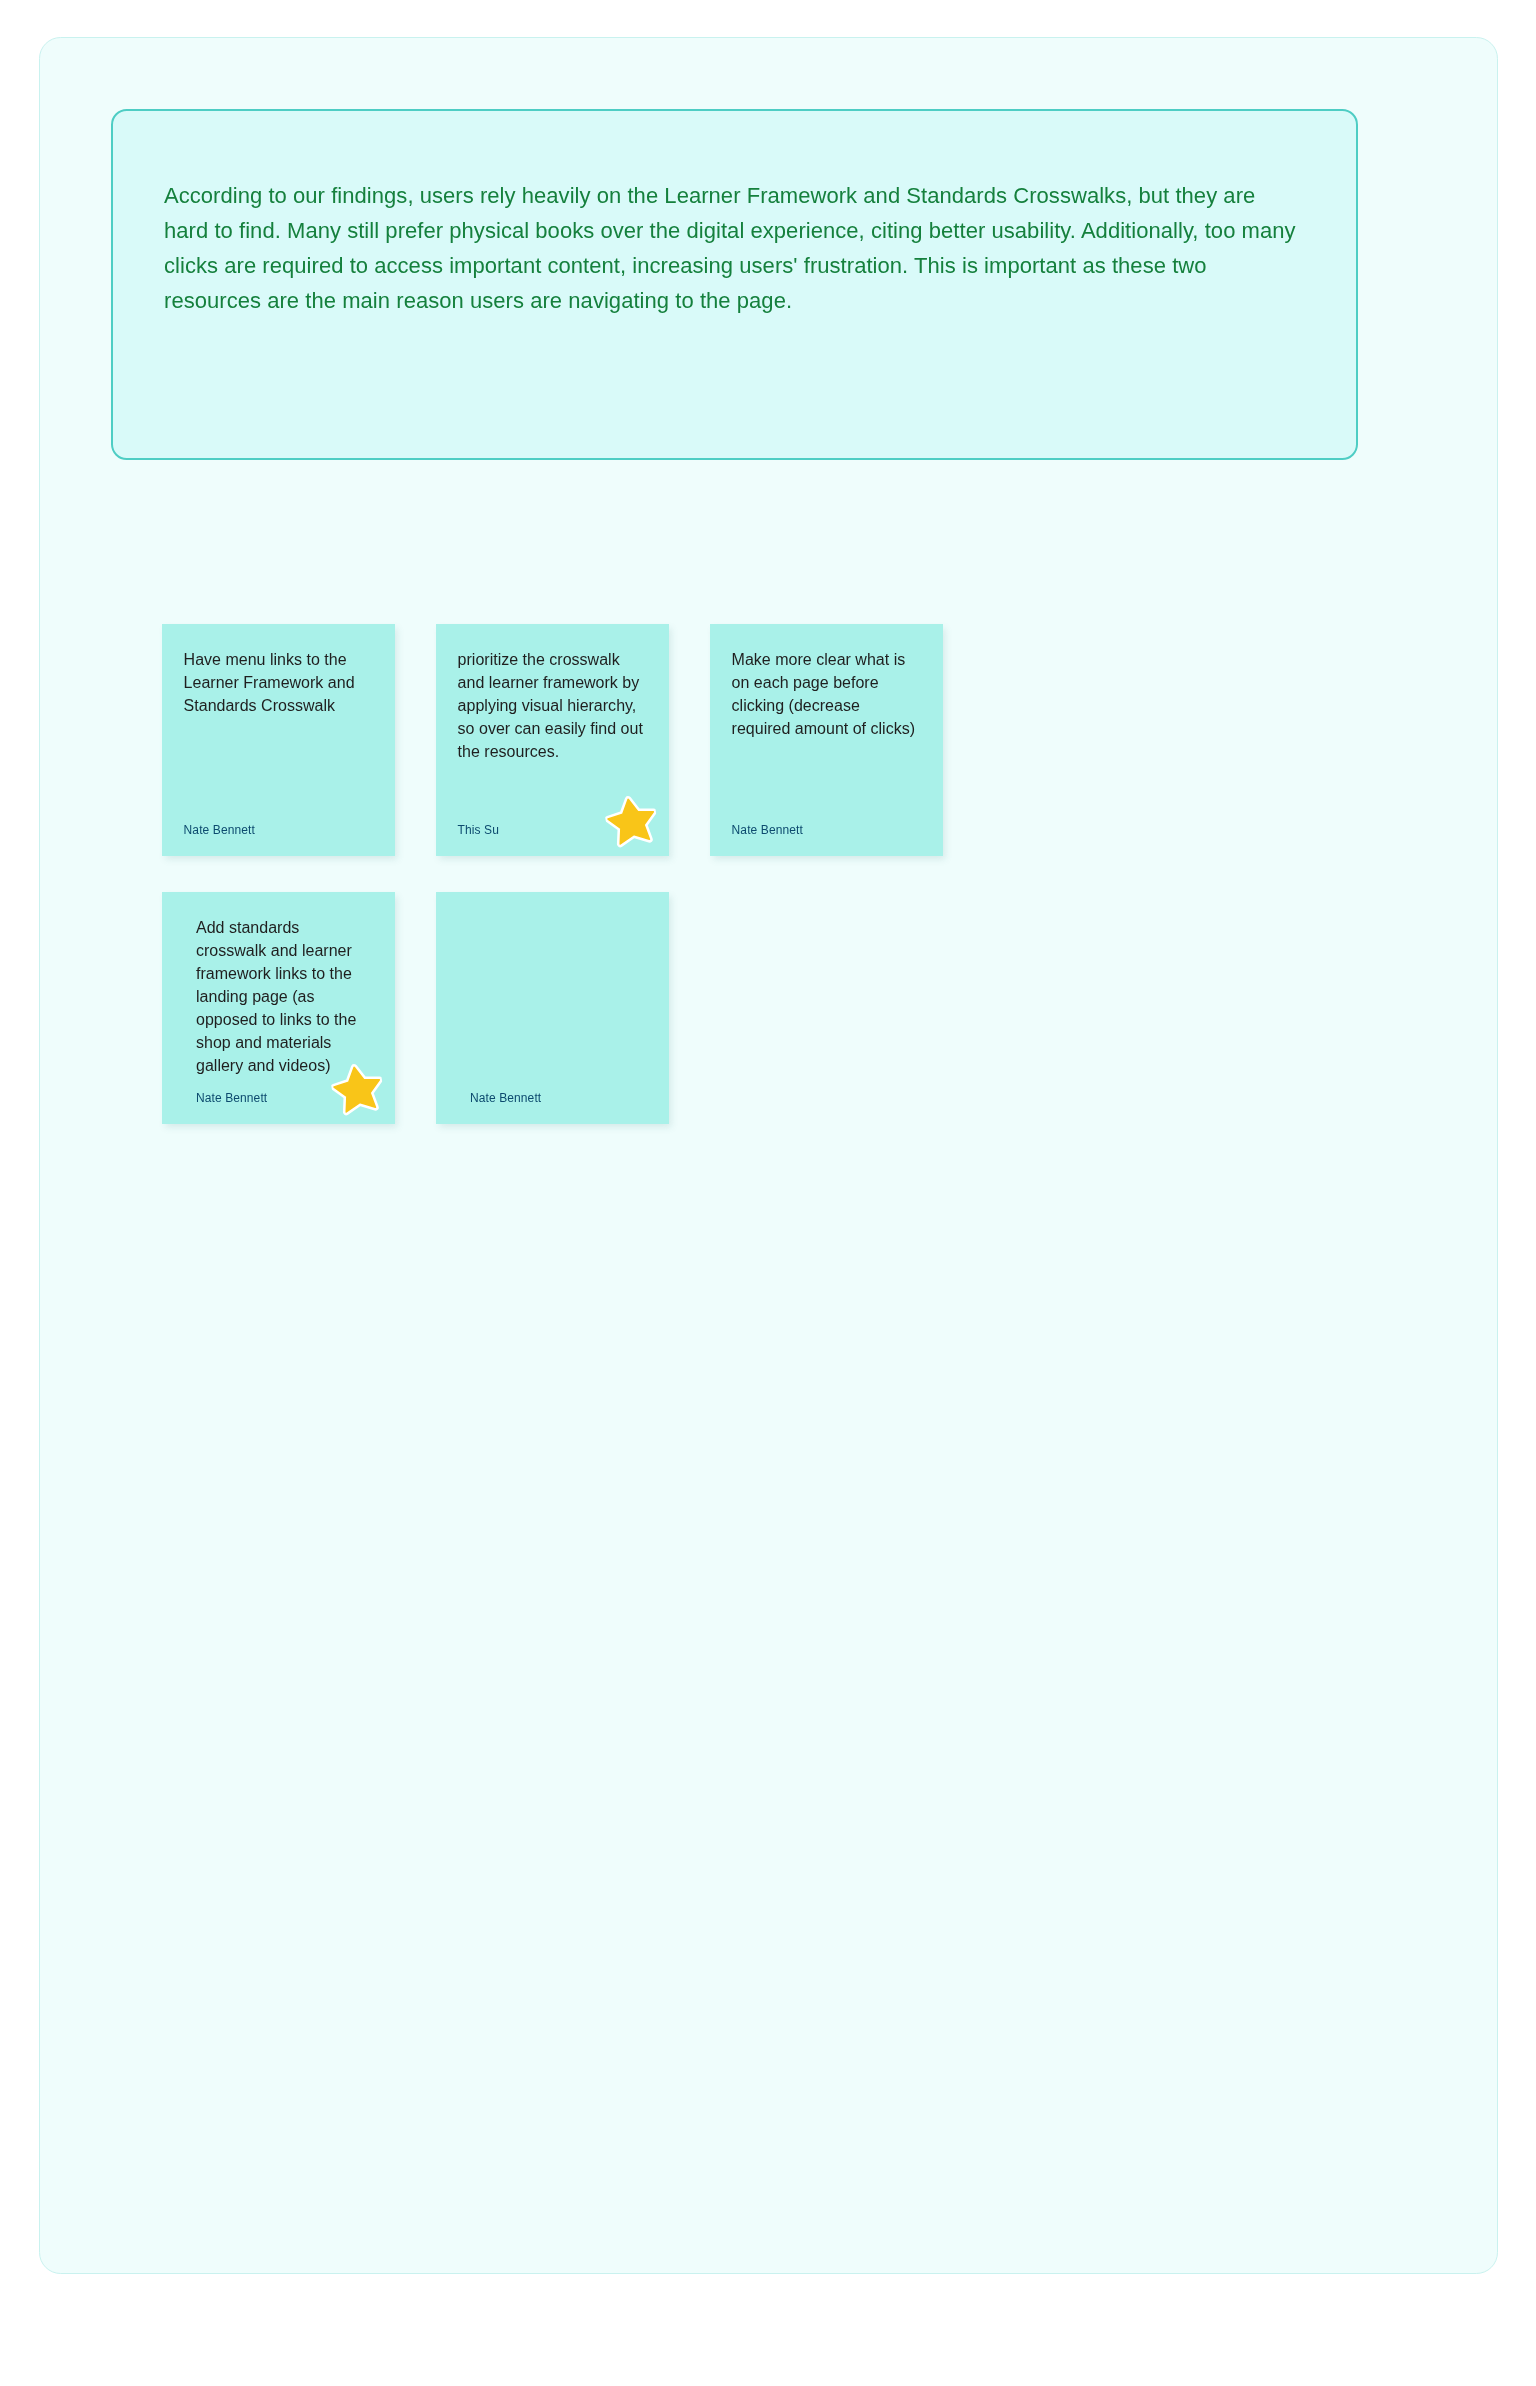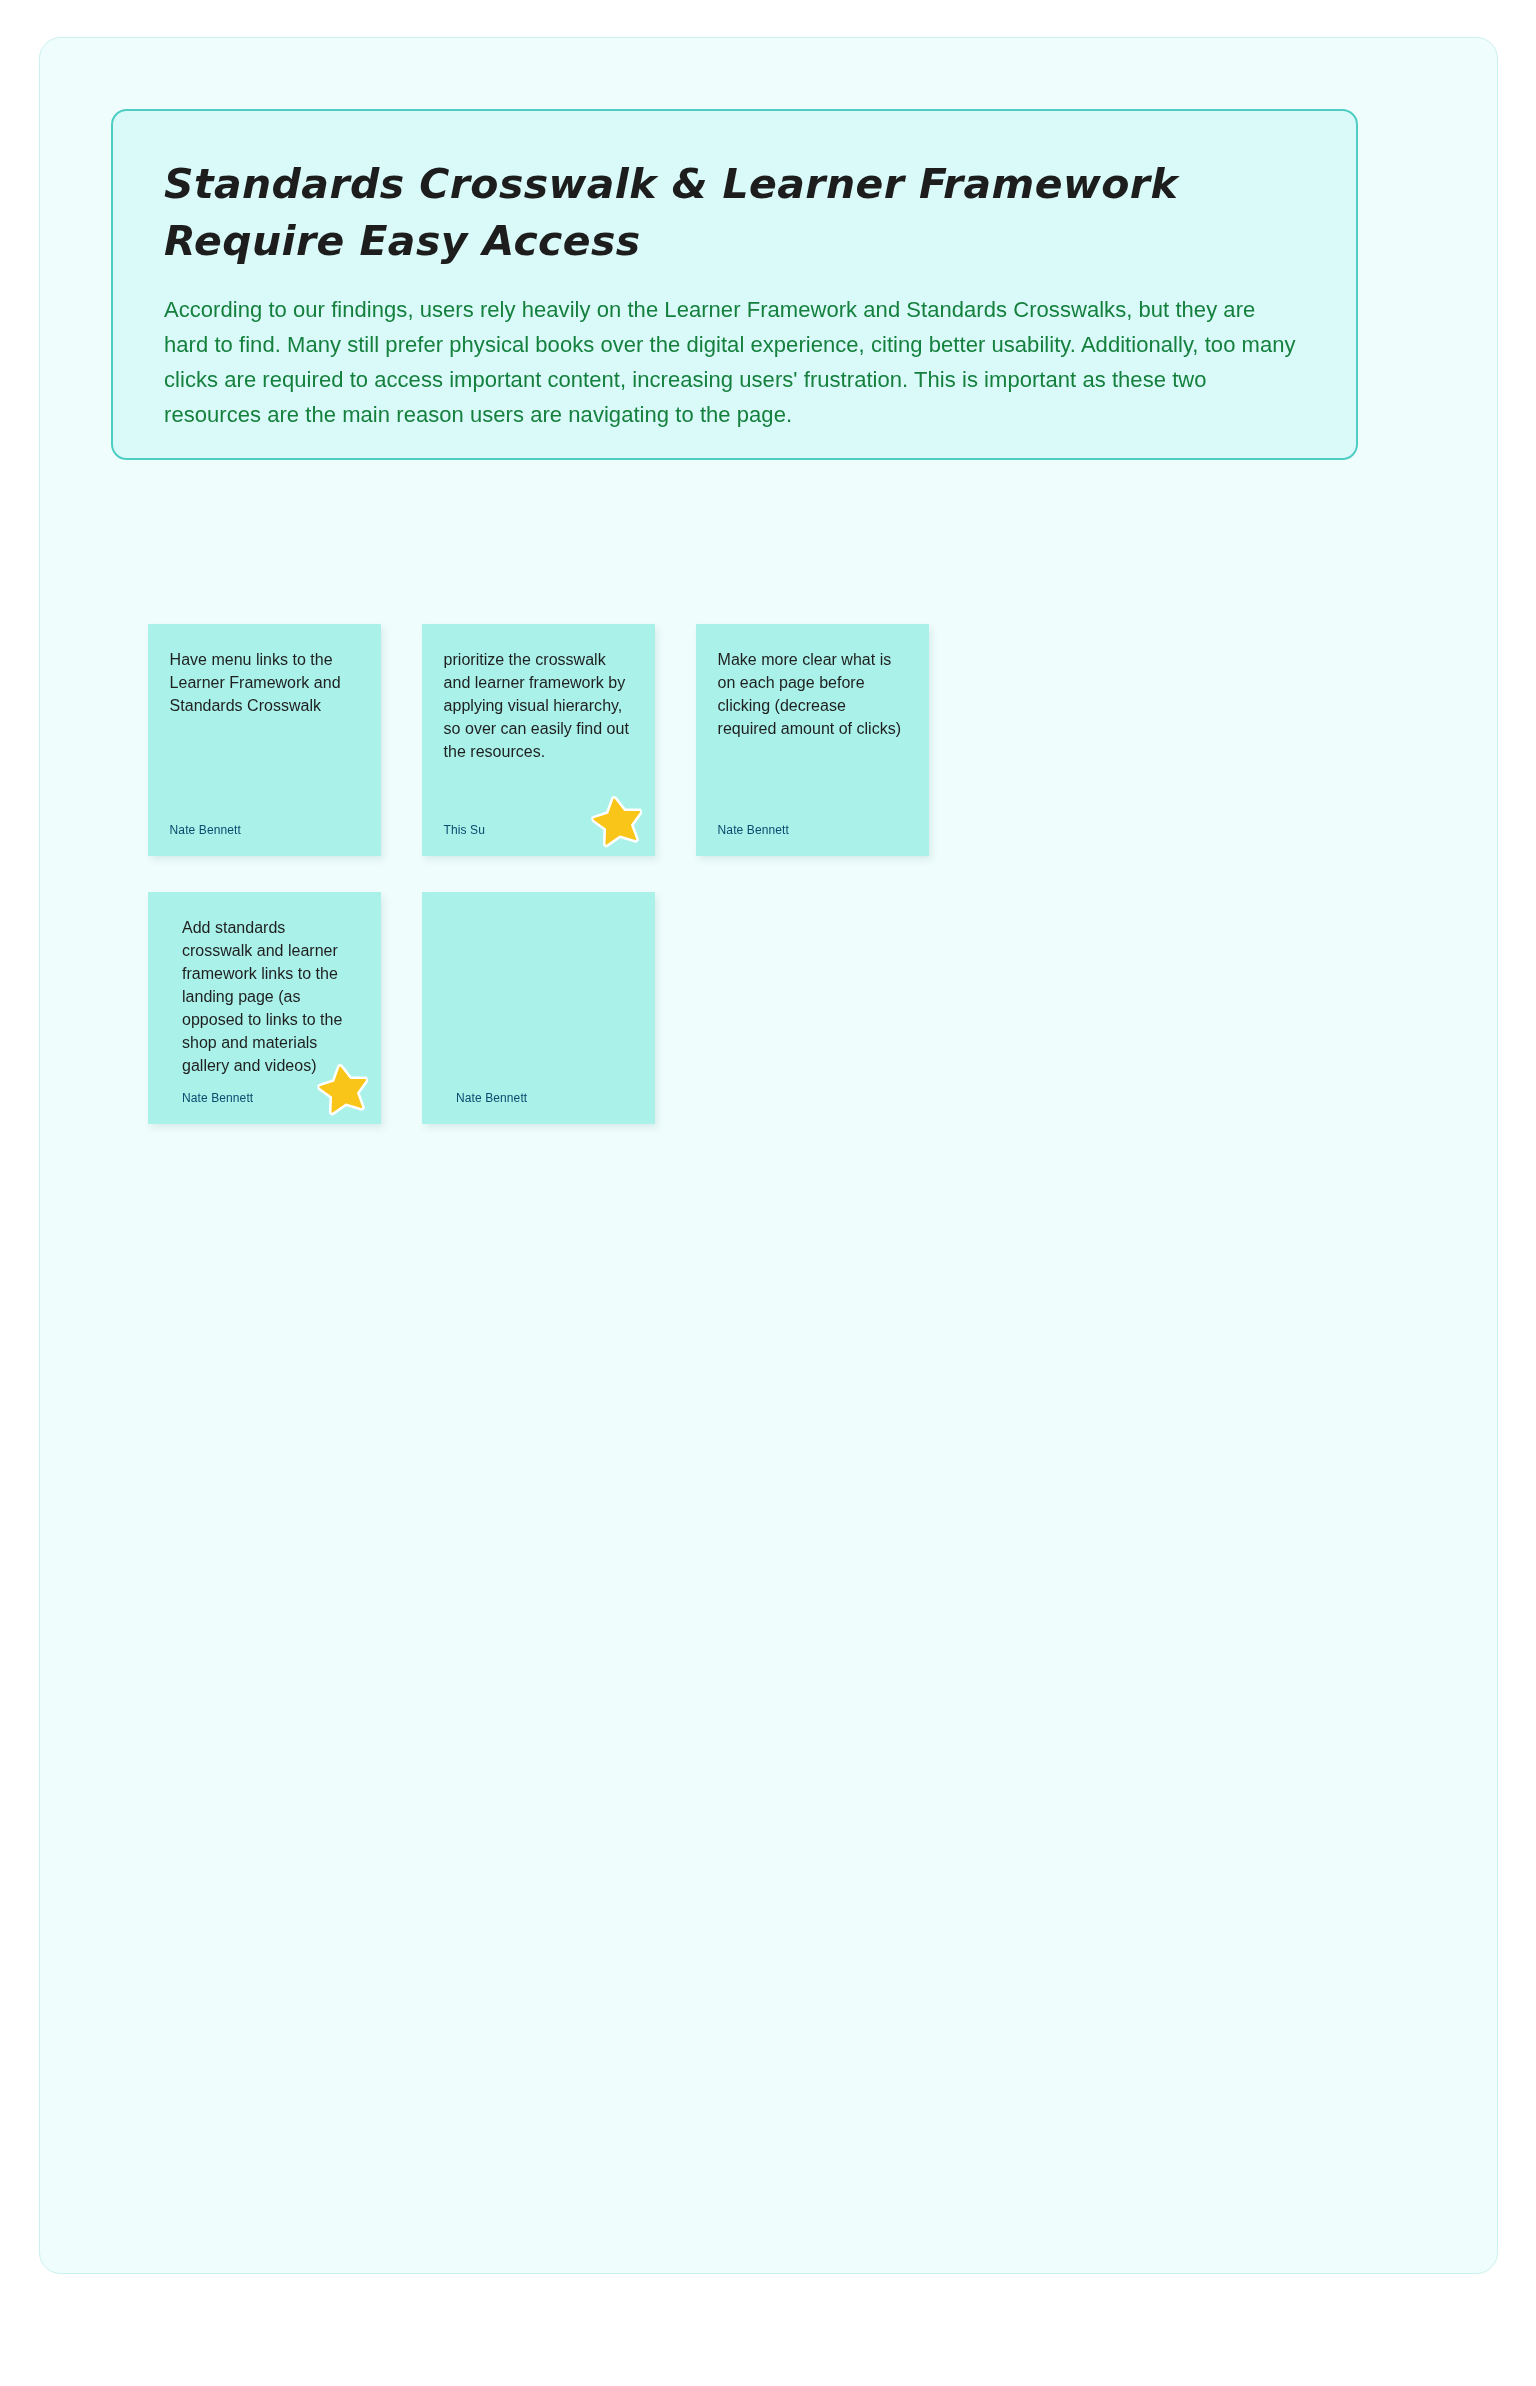--- a/index.html
+++ b/index.html
@@ -58,21 +58,21 @@
     font-size: 22px;
     line-height: 35px;
     color: #15803d;
     letter-spacing: 0.05px;
     max-width: 1137px;
   }
 
   
   .notes {
     position: absolute;
-    left: 108px;
+    left: 122px;
     top: 586px;
     width: 1157px;
   }
   .note-row {
     display: flex;
     gap: 41px;
     margin-bottom: 36px;
   }
   .note {
     position: relative;
@@ -117,22 +117,20 @@
     pointer-events: none;
   }
   .star-sticker svg { display: block; width: 100%; height: 100%; }
 </style>
 </head>
 <body>
 
 <div class="board">
 
   <section class="headline-card">
-    <h1 class="headline-title">Standards Crosswalk &amp; Learner Framework
-Require Easy Access</h1>
     <p class="headline-body"> According to our findings, users rely heavily on the Learner Framework and Standards Crosswalks, but they are hard to find. Many still prefer physical books over the digital experience, citing better usability. Additionally, too many clicks are required to access important content, increasing users' frustration. This is important as these two resources are the main reason users are navigating to the page.</p>
   </section>
 
   <div class="notes">
 
     <div class="note-row">
 
       <div class="note h-short">
         <div class="note-text">Have menu links to the Learner Framework and Standards Crosswalk</div>
         <div class="note-footer">

